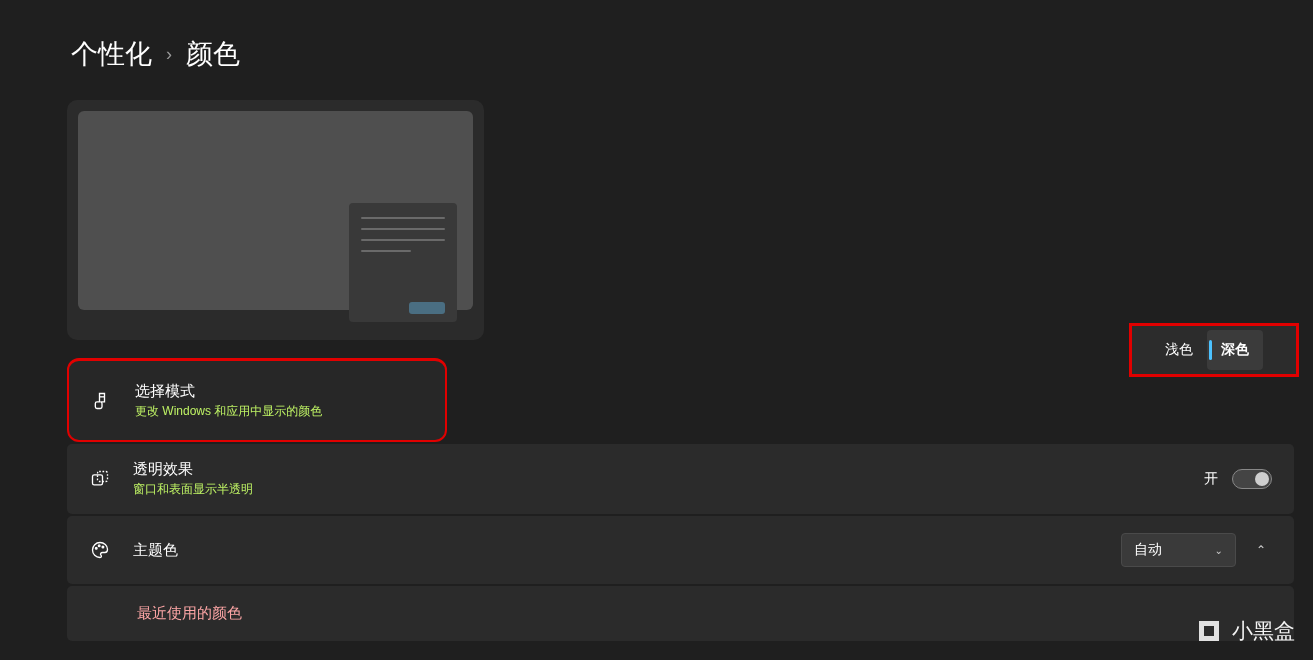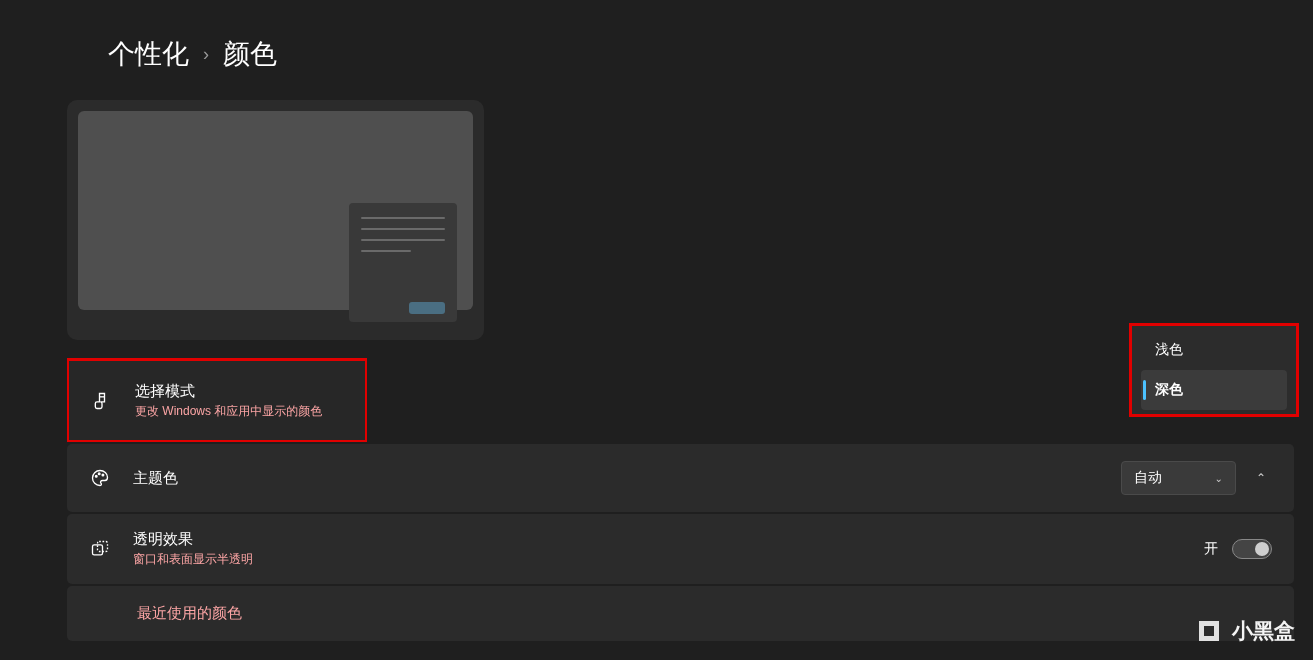--- a/index.html
+++ b/index.html
@@ -13,21 +13,21 @@
       background: #1f1f1f;
       font-family: "Segoe UI", "Microsoft YaHei", sans-serif;
       color: #ffffff;
       overflow: hidden;
       position: relative;
     }
     .breadcrumb {
       display: flex;
       align-items: center;
       gap: 14px;
-      padding: 36px 0 0 108px;
+      padding: 36px 0 0 71px;
       font-size: 27px;
       font-weight: 400;
       color: #ffffff;
     }
     .breadcrumb .parent {
       color: #ffffff;
       cursor: pointer;
     }
     .breadcrumb .chevron {
       color: #999;
@@ -90,23 +90,23 @@
       border-radius: 5px;
       padding: 16px 22px;
       display: flex;
       align-items: center;
       gap: 22px;
       min-height: 68px;
       position: relative;
     }
     .setting-row.highlighted {
       border: 2px solid #e10000;
-      border-radius: 0;
+      border-radius: 12px;
       background: #272727;
-      width: 300px;
+      width: 380px;
       min-height: 84px;
       border-top: 3px solid #e10000;
     }
     .setting-icon {
       width: 22px;
       height: 22px;
       flex-shrink: 0;
       display: flex;
       align-items: center;
       justify-content: center;
@@ -116,21 +116,21 @@
       display: flex;
       flex-direction: column;
       gap: 2px;
     }
     .setting-title {
       font-size: 15px;
       color: #ffffff;
     }
     .setting-desc {
       font-size: 12px;
-      color: #fca5a5;
+      color: #bef264;
     }
     .setting-controls {
       margin-left: auto;
       display: flex;
       align-items: center;
       gap: 14px;
     }
     .toggle-label {
       font-size: 14px;
       color: #ffffff;
@@ -185,23 +185,23 @@
       color: #fca5a5;
     }
     .popup-menu {
       position: absolute;
       top: 323px;
       right: 14px;
       width: 170px;
       background: #2c2c2c;
       border: 3px solid #e10000;
       border-radius: 0;
-      padding: 4px 9px;
-      display: flex;
-      flex-direction: column;
+      padding: 4px 19px;
+      display: flex;
+      flex-direction: row;
       z-index: 10;
     }
     .popup-item {
       padding: 11px 14px;
       font-size: 14px;
       color: #ffffff;
       cursor: pointer;
       border-radius: 4px;
       position: relative;
     }
@@ -221,21 +221,21 @@
     }
     .watermark {
       position: absolute;
       right: 18px;
       bottom: 14px;
       display: flex;
       align-items: center;
       gap: 8px;
       color: #ffffff;
       font-size: 21px;
-      font-weight: 700;
+      font-weight: 400;
       opacity: 0.95;
     }
     .watermark-icon {
       width: 30px;
       height: 30px;
     }
   </style>
 </head>
 <body>
 
@@ -268,57 +268,57 @@
     </div>
     <div class="setting-text">
       <div class="setting-title">选择模式</div>
       <div class="setting-desc">更改 Windows 和应用中显示的颜色</div>
     </div>
   </div>
 
   <div class="setting-row">
     <div class="setting-icon">
       <svg viewBox="0 0 24 24" width="20" height="20" fill="none" stroke="currentColor" stroke-width="1.6">
+        <rect x="3" y="7" width="12" height="12" rx="2"></rect>
+        <rect x="9" y="3" width="12" height="12" rx="2" stroke-dasharray="2 2"></rect>
+      </svg>
+    </div>
+    <div class="setting-text">
+      <div class="setting-title">透明效果</div>
+      <div class="setting-desc">窗口和表面显示半透明</div>
+    </div>
+    <div class="setting-controls">
+      <span class="toggle-label">开</span>
+      <div class="toggle">
+        <div class="toggle-knob"></div>
+      </div>
+    </div>
+  </div>
+
+  <div class="setting-row">
+    <div class="setting-icon">
+      <svg viewBox="0 0 24 24" width="20" height="20" fill="none" stroke="currentColor" stroke-width="1.6">
         <path d="M12 3 C7 3 3 7 3 12 C3 17 7 21 12 21 C14 21 14 19 13 18 C12 17 13 15 15 15 L18 15 C20 15 21 13 21 11 C21 6.5 17 3 12 3 Z"></path>
         <circle cx="7.5" cy="10" r="1" fill="currentColor"></circle>
         <circle cx="11" cy="7" r="1" fill="currentColor"></circle>
         <circle cx="15.5" cy="8.5" r="1" fill="currentColor"></circle>
       </svg>
     </div>
     <div class="setting-text">
       <div class="setting-title">主题色</div>
     </div>
     <div class="setting-controls">
       <div class="dropdown-btn">
         <span>自动</span>
         <span class="chevron-down">⌄</span>
       </div>
       <span class="chevron-up">⌃</span>
     </div>
   </div>
 
-  <div class="setting-row">
-    <div class="setting-icon">
-      <svg viewBox="0 0 24 24" width="20" height="20" fill="none" stroke="currentColor" stroke-width="1.6">
-        <rect x="3" y="7" width="12" height="12" rx="2"></rect>
-        <rect x="9" y="3" width="12" height="12" rx="2" stroke-dasharray="2 2"></rect>
-      </svg>
-    </div>
-    <div class="setting-text">
-      <div class="setting-title">透明效果</div>
-      <div class="setting-desc">窗口和表面显示半透明</div>
-    </div>
-    <div class="setting-controls">
-      <span class="toggle-label">开</span>
-      <div class="toggle">
-        <div class="toggle-knob"></div>
-      </div>
-    </div>
-  </div>
-
   <div class="sub-row">
     <span>最近使用的颜色</span>
   </div>
 
 </div>
 
 <div class="popup-menu">
   <div class="popup-item">浅色</div>
   <div class="popup-item selected">深色</div>
 </div>

